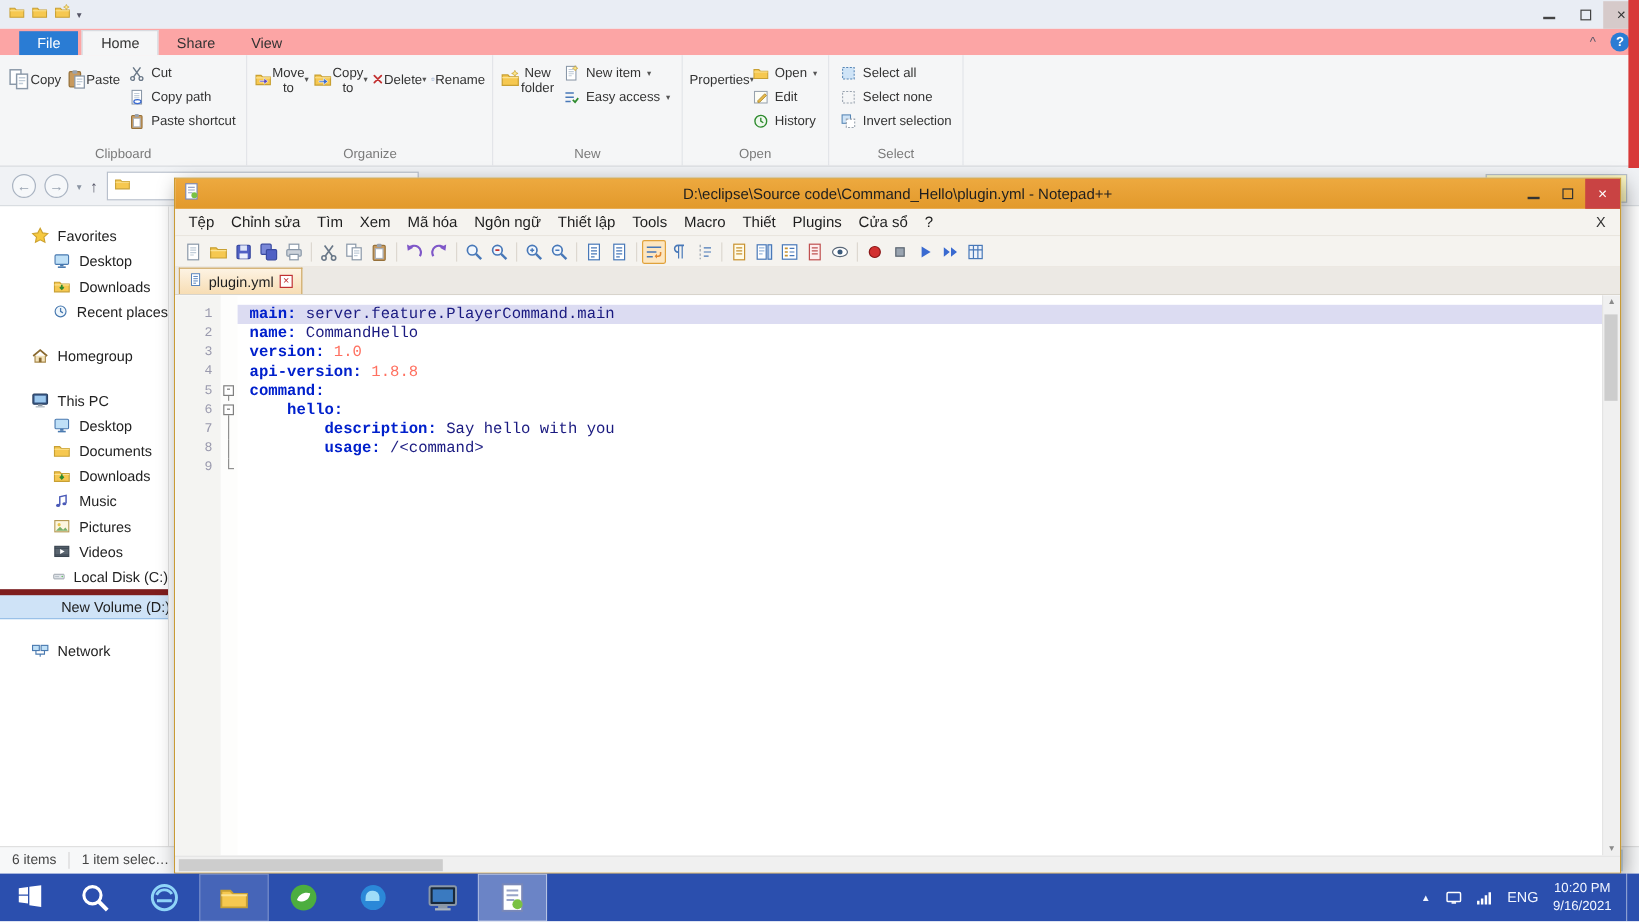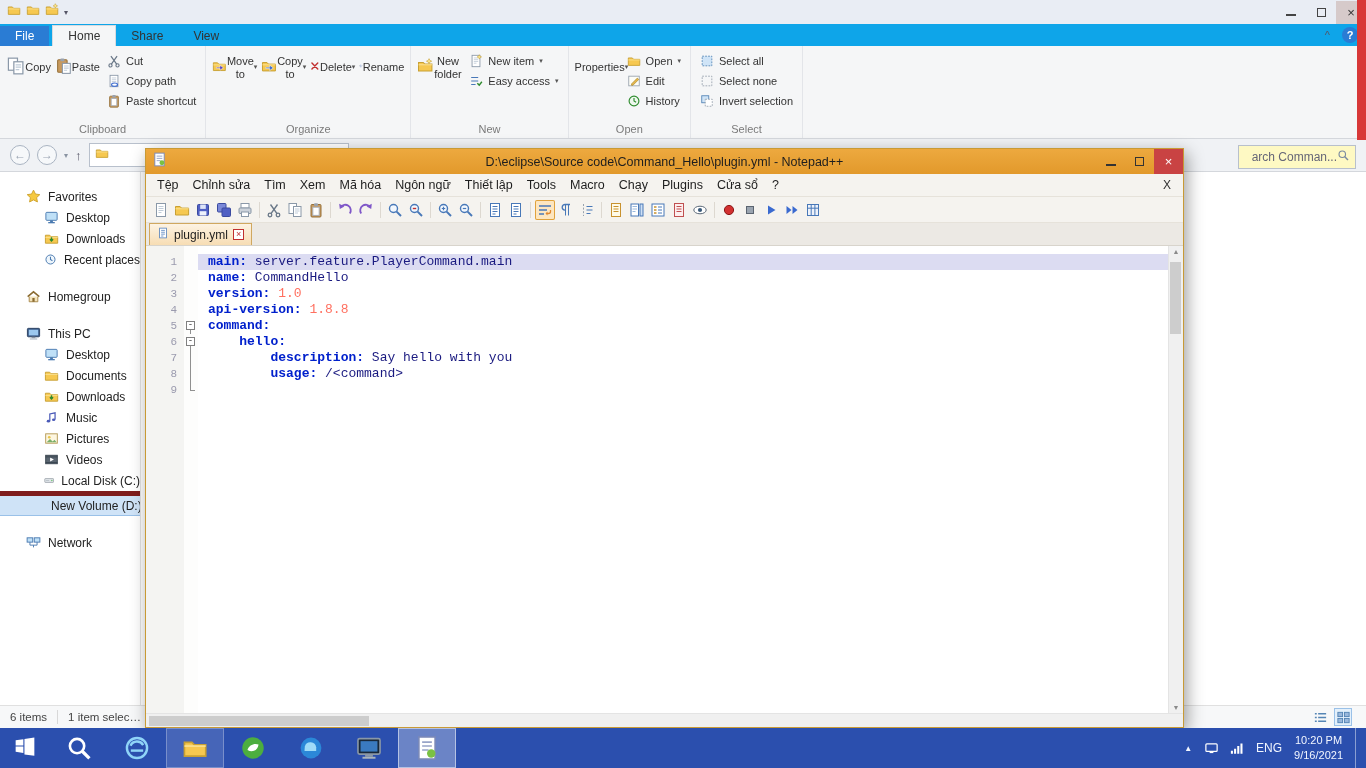--- a/index.html
+++ b/index.html
@@ -11,21 +11,21 @@
   .qat{display:flex;align-items:center;gap:5px;padding-left:7px;z-index:2}
   .qat .chev{font-size:8px;color:#556}
   #title-text{position:absolute;left:0;right:0;text-align:center;font-size:12.5px;color:#2a2a2a}
   .wctrls{margin-left:auto;display:flex;z-index:2}
   .wbtn{width:30px;height:23px;display:flex;align-items:center;justify-content:center;color:#444;font-size:13px}
   .minbar{width:10px;height:2px;background:#444;margin-top:6px}
   .maxbox{width:9px;height:9px;border:1.5px solid #444}
   .wbtn.closebtn{background:#d6caca;color:#333}
 
   
-  #ribbontabs{position:absolute;left:0;top:24px;width:1366px;height:22px;background:#0ea5e9;display:flex;align-items:flex-end;padding-left:0}
+  #ribbontabs{position:absolute;left:0;top:24px;width:1366px;height:22px;background:#fca5a5;display:flex;align-items:flex-end;padding-left:16px}
   .rtab{padding:3px 15px;font-size:12px;color:#333}
   .rtab.file{background:var(--c-file_tab,#2a7cd4);color:#fff;margin-right:3px}
   .rtab.active{background:#f5f6f7;border:1px solid #d8dbe0;border-bottom:none}
   #ribbonright{position:absolute;right:8px;top:27px;display:flex;gap:12px;align-items:center}
   #ribbon-collapse{font-size:11px;color:#556}
   #ribbon-help{width:16px;height:16px;border-radius:50%;background:var(--c-file_tab,#2a7cd4);color:#fff;font-size:11px;font-weight:bold;display:flex;align-items:center;justify-content:center}
 
   
   #ribbon{position:absolute;left:0;top:46px;width:1366px;height:93px;background:#f5f6f7;border-bottom:1px solid #d4d7dc;display:flex}
   .rgroup{height:100%;display:flex;flex-direction:column;border-right:1px solid #e3e5e9;padding:2px 5px 0}
@@ -58,21 +58,21 @@
   .vsep{width:1px;height:14px;background:#d8d8d8}
   #status-selected{max-width:74px;overflow:hidden;text-overflow:ellipsis;white-space:nowrap}
   #statusviews{margin-left:auto;display:flex;gap:5px;padding-right:4px}
   .viewbtn{width:18px;height:18px;display:flex;align-items:center;justify-content:center;border:1px solid transparent}
   .viewbtn.on{border-color:#9ac1e8;background:#e4f0fb}
 
   
   #redstrip{position:absolute;left:1357px;top:0;width:9px;height:140px;background:#d83838;z-index:6}
 
   
-  #npp{position:absolute;left:145px;top:148px;width:1039px;height:580px;background:#fff;border:1px solid #c89a35;box-shadow:3px 5px 16px rgba(0,0,0,.38);z-index:8;display:flex;flex-direction:column}
+  #npp{position:absolute;left:145px;top:148px;width:1206px;height:580px;background:#fff;border:1px solid #c89a35;box-shadow:3px 5px 16px rgba(0,0,0,.38);z-index:8;display:flex;flex-direction:column}
   #npp-title{height:25px;background:linear-gradient(var(--c-npp_titlebar,#eda93f),var(--c-npp_titlebar2,#e2992b));display:flex;align-items:center;padding-left:6px;position:relative;flex:0 0 25px}
   #npp-title-text{position:absolute;left:0;right:0;text-align:center;font-size:12.5px;color:#1e1e1e}
   #npp-controls{margin-left:auto;display:flex;z-index:2;height:100%}
   .npp-wbtn{width:29px;height:100%;display:flex;align-items:center;justify-content:center;color:#333;font-size:12px}
   .npp-wbtn .minbar{background:#333}
   .npp-wbtn .maxbox{border-color:#333}
   .npp-wbtn.npp-close{background:var(--c-close_red,#c94343);color:#fff;font-size:13px}
   #npp-menubar{height:23px;background:#f5f3ef;display:flex;align-items:center;padding:0 4px;font-size:12.5px;color:#1e1e1e;border-bottom:1px solid #e6e2da;flex:0 0 23px}
   .mitem{padding:2px 7px}
   #npp-menu-close{margin-left:auto;font-size:12px;color:#333;padding-right:8px}
@@ -544,21 +544,21 @@
     <div id="npp-menubar">
       <span class="mitem">Tệp</span>
         <span class="mitem">Chỉnh sửa</span>
         <span class="mitem">Tìm</span>
         <span class="mitem">Xem</span>
         <span class="mitem">Mã hóa</span>
         <span class="mitem">Ngôn ngữ</span>
         <span class="mitem">Thiết lập</span>
         <span class="mitem">Tools</span>
         <span class="mitem">Macro</span>
-        <span class="mitem">Chạy</span>
+        <span class="mitem">Thiết</span>
         <span class="mitem">Plugins</span>
         <span class="mitem">Cửa sổ</span>
         <span class="mitem">?</span>
         <span id="npp-menu-close">X</span>
     </div>
     <div id="npp-toolbar">
         <div class="tbi">
           <svg width="16" height="16" viewBox="0 0 16 16">
             <rect x="3.5" y="1.5" width="9" height="13" fill="#fff" stroke="#8a98a8"></rect>
             <path d="M5.5 4.5h5M5.5 6.5h5M5.5 8.5h5M5.5 10.5h3" stroke="#c0ccd8" fill="none"></path>

